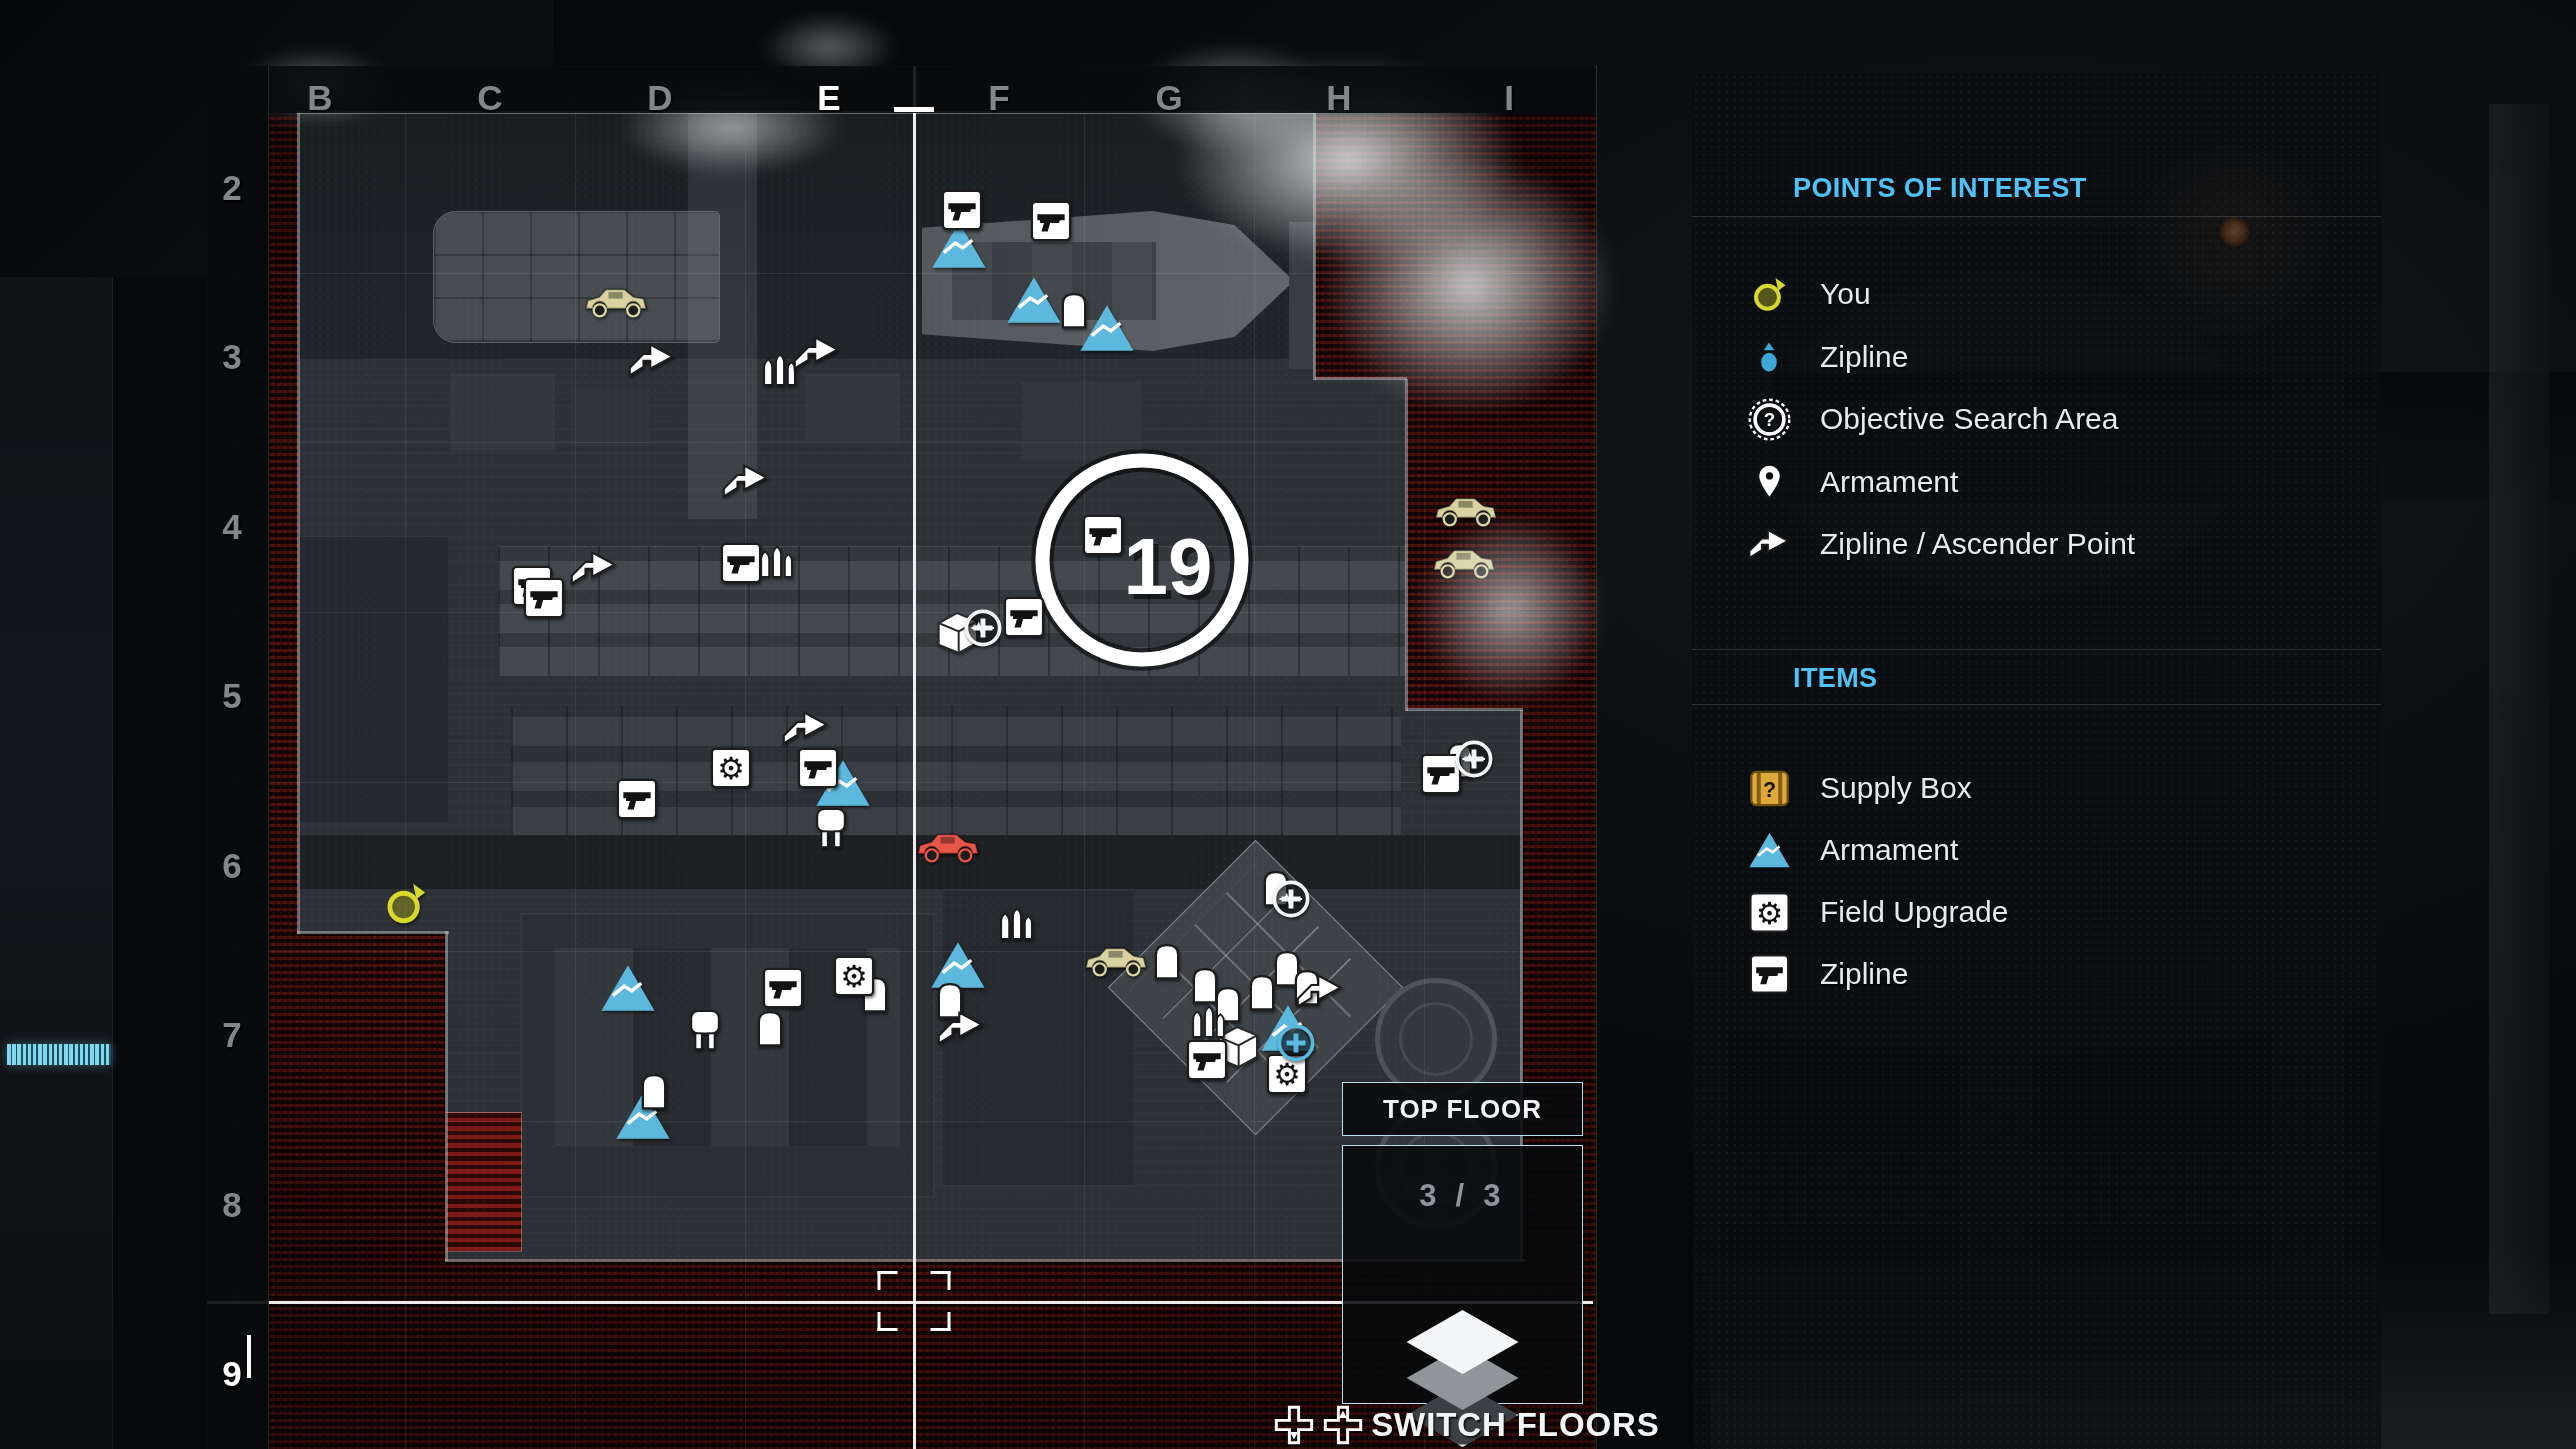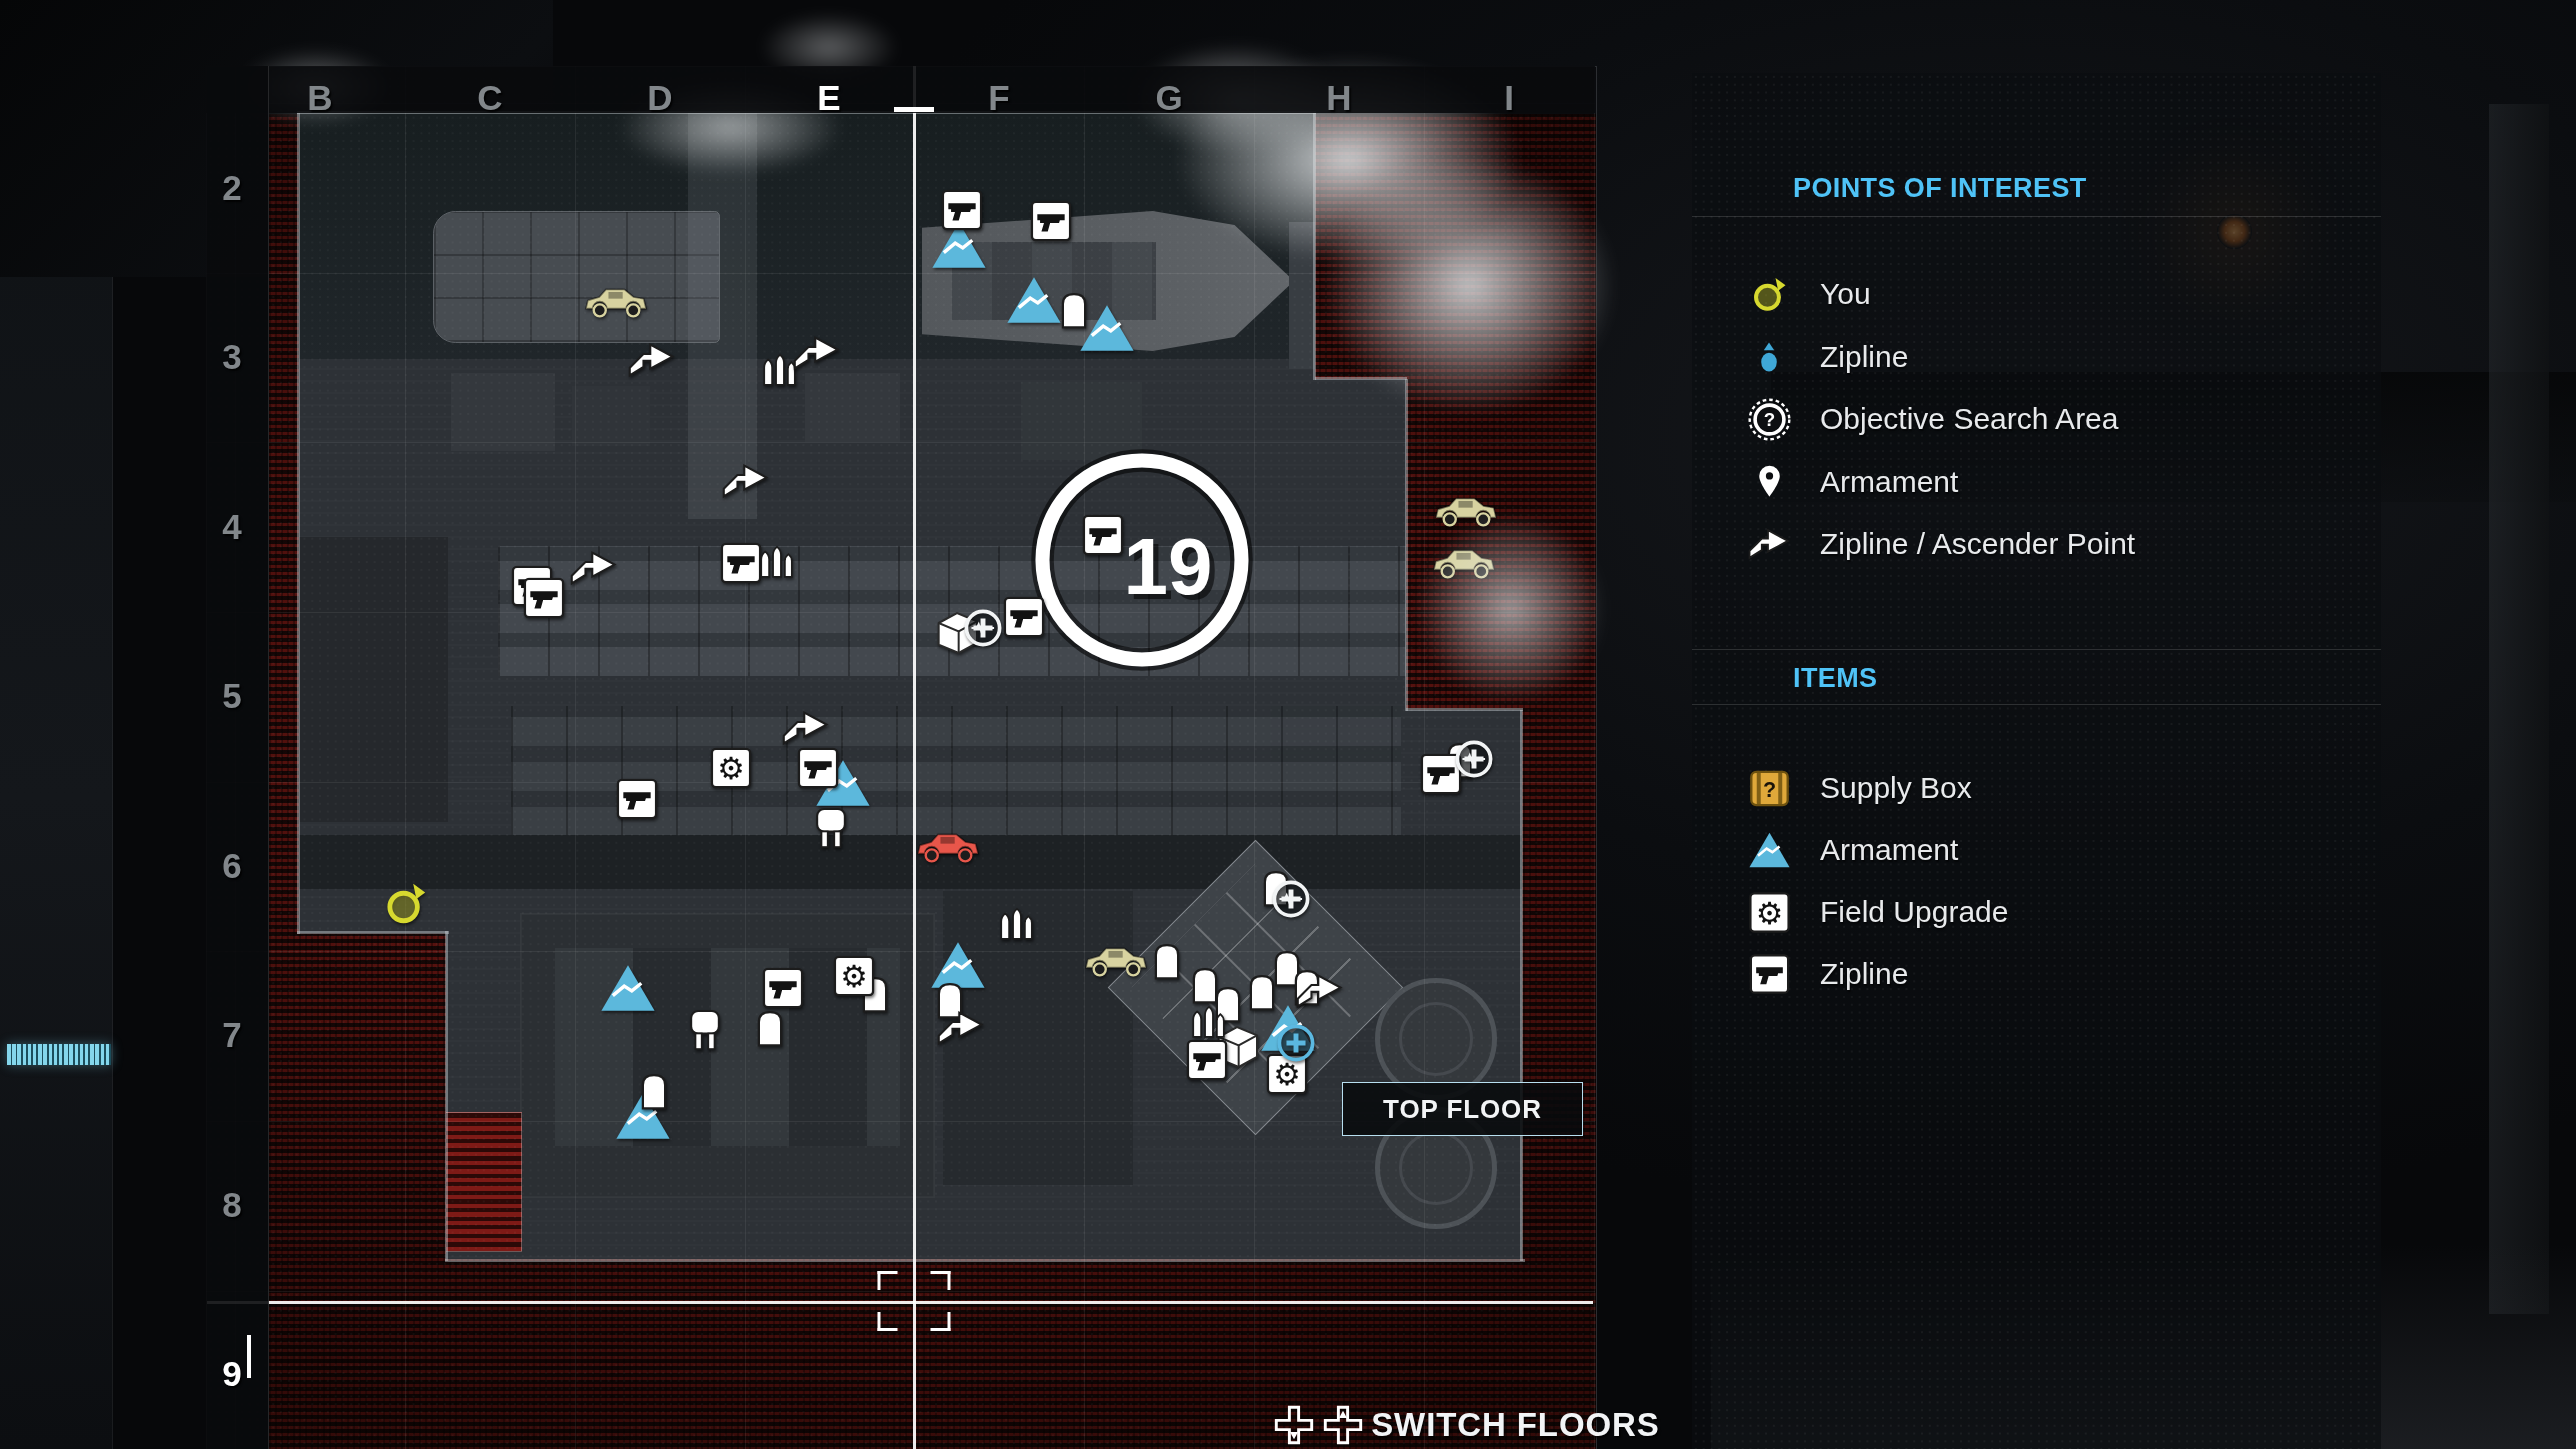--- a/index.html
+++ b/index.html
@@ -665,20 +665,28 @@
   <div class="reticle">
     <span class="tl"></span>
       <span class="tr"></span>
       <span class="bl"></span>
       <span class="br"></span>
   </div>
 
   <div class="floor-title-box">
     <span>TOP FLOOR</span>
   </div>
+  <div class="floor-box">
+    <div class="floor-count">3 / 3</div>
+    <div class="floor-stack">
+      <div class="fdiamond fd1"></div>
+        <div class="fdiamond fd2"></div>
+        <div class="fdiamond fd3"></div>
+    </div>
+  </div>
   <div class="switch-floors">
     <span class="dpad" id="dpad-down"><svg viewBox="0 0 26 26">
           <path d="M10 1.5 h6 v8.5 h8.5 v6 H16 v8.5 h-6 V16 H1.5 v-6 H10 Z" fill="none" stroke="#fff" stroke-width="1.9"></path>
           <path d="M10.4 17.5 h5.2 L13 22.3 Z" fill="#fff"></path>
         </svg></span>
     <span class="dpad" id="dpad-up"><svg viewBox="0 0 26 26">
           <path d="M10 1.5 h6 v8.5 h8.5 v6 H16 v8.5 h-6 V16 H1.5 v-6 H10 Z" fill="none" stroke="#fff" stroke-width="1.9"></path>
           <path d="M10.4 8.5 L13 3.7 L15.6 8.5 Z" fill="#fff"></path>
         </svg></span>
     <span class="lbl">SWITCH FLOORS</span>

